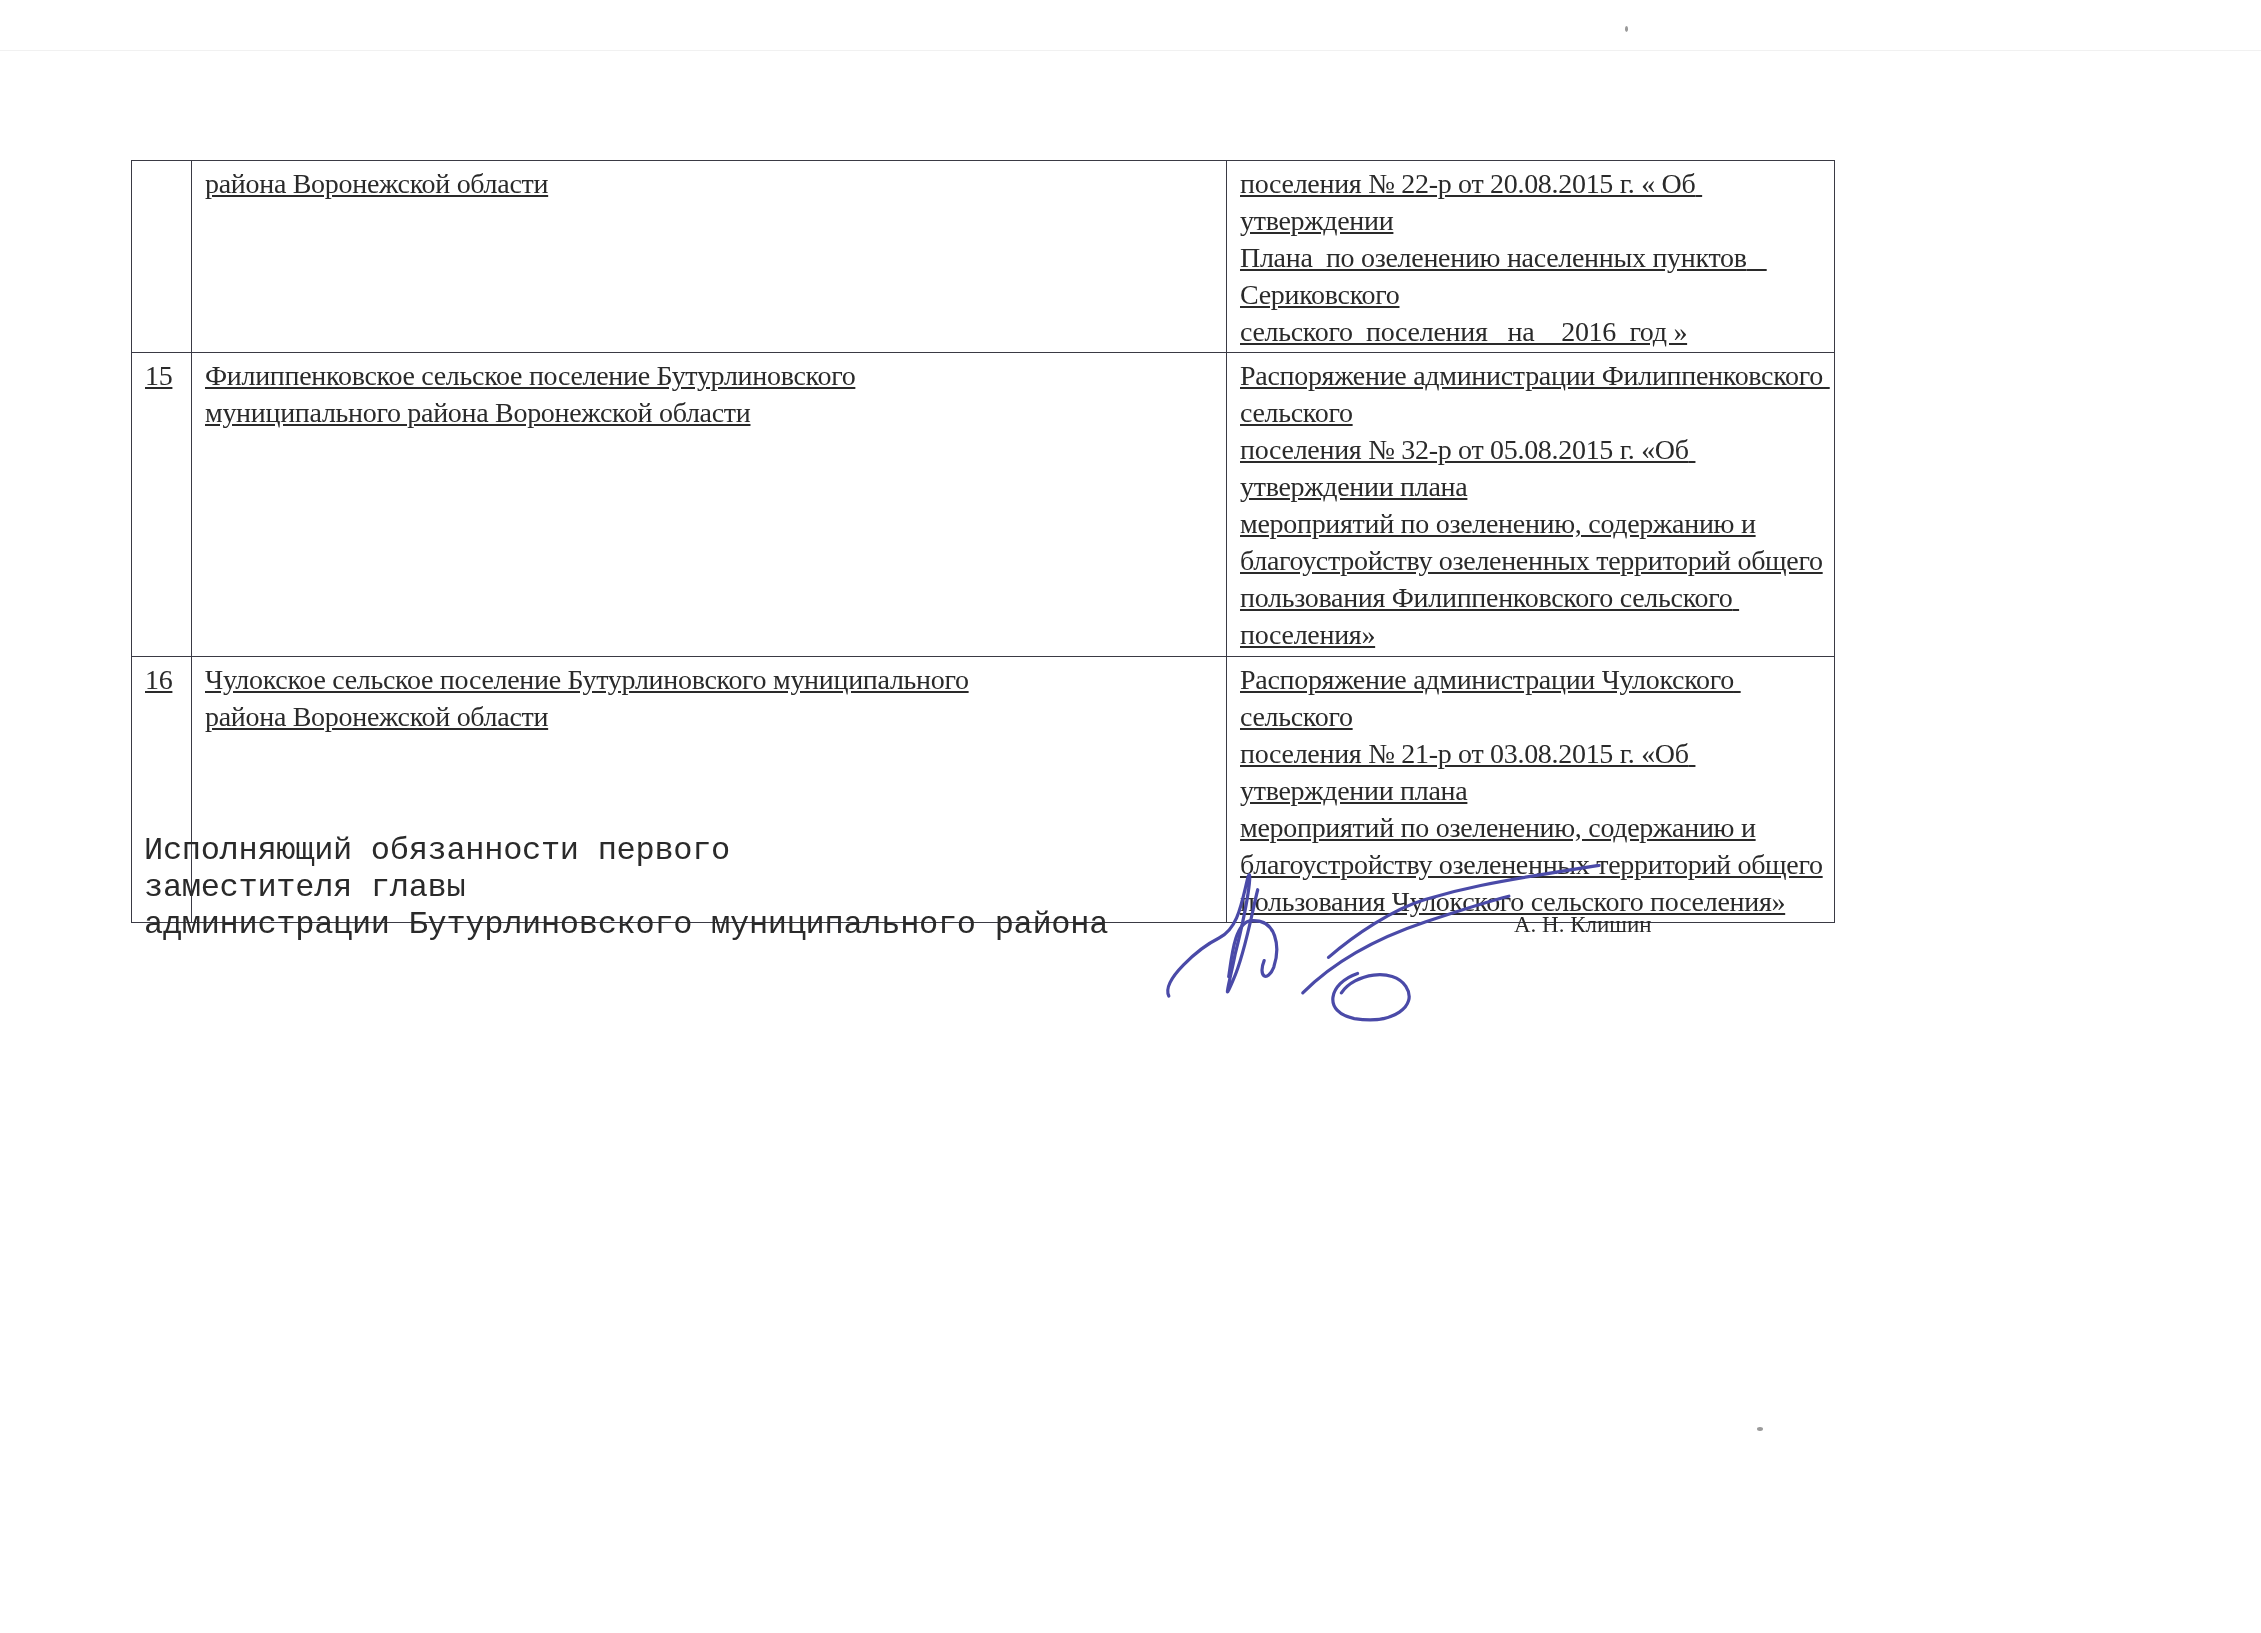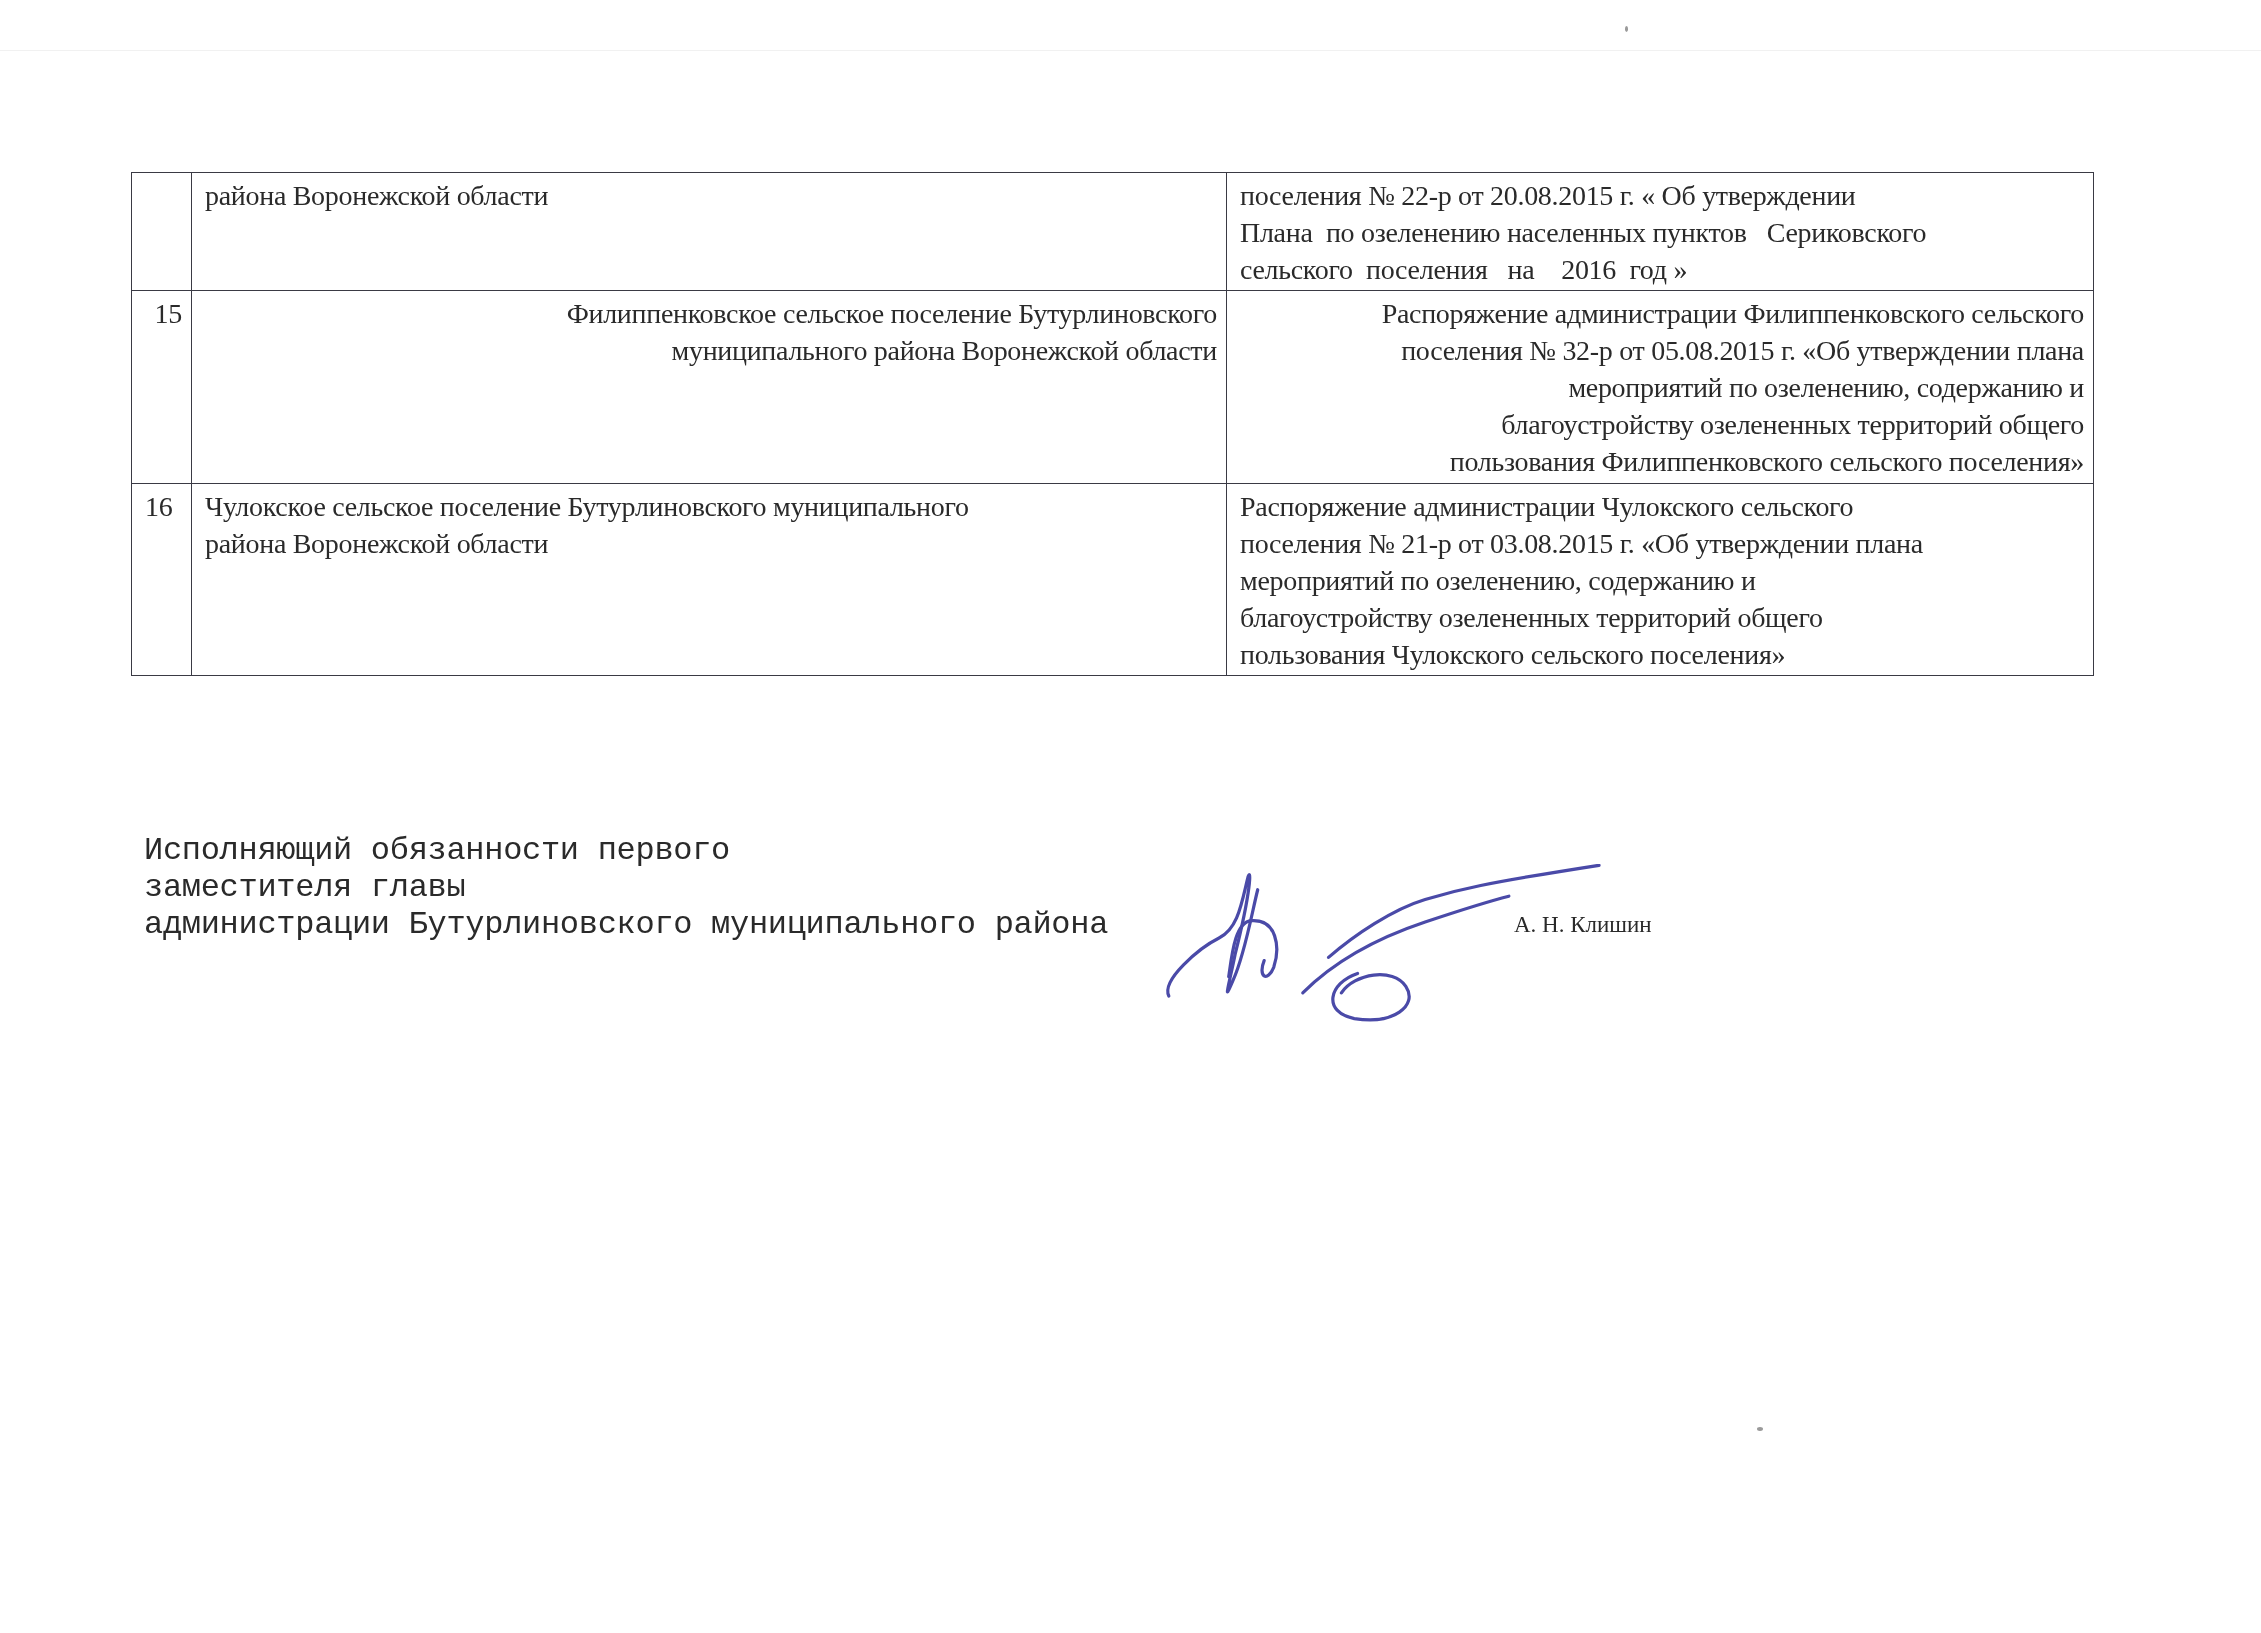--- a/index.html
+++ b/index.html
@@ -10,39 +10,40 @@
     overflow: hidden;
     font-family: "Liberation Serif", "DejaVu Serif", serif;
     color: #2a2a2a;
   }
   .page-edge {
     position: absolute; left: 0; top: 50px; width: 2261px; height: 0.6px;
     background: #f1f1f1;
   }
   table.registry {
     position: absolute;
-    left: 131px; top: 172px;
-    width: 1963px;
+    left: 131px; top: 160px;
+    width: 1704px;
     border-collapse: collapse;
     table-layout: fixed;
+    text-decoration: underline;
   }
   table.registry td {
     border: 1.9px solid #3a3a44;
     vertical-align: top;
     font-size: 28px;
     line-height: 37px;
     padding: 3.9px 9px 2.6px 13px;
     letter-spacing: -0.3px;
     white-space: pre-wrap;
   }
   td.num { width: 37px; padding-left: 10.3px; padding-right: 5.2px; }
   td.entity { width: 1012px; }
   td.doc { }
   tr.r14 td { height: 106px; }
-  tr.r15 td { height: 179px; text-align: right; }
+  tr.r15 td { height: 179px; }
   tr.r16 td { height: 179px; }
 
   .sign-block {
     position: absolute;
     left: 144px; top: 832px;
     font-size: 32px;
     line-height: 37px;
     letter-spacing: -0.3px;
   }
   .sign-block div { white-space: nowrap; font-family: Liberation Mono, monospace; }

